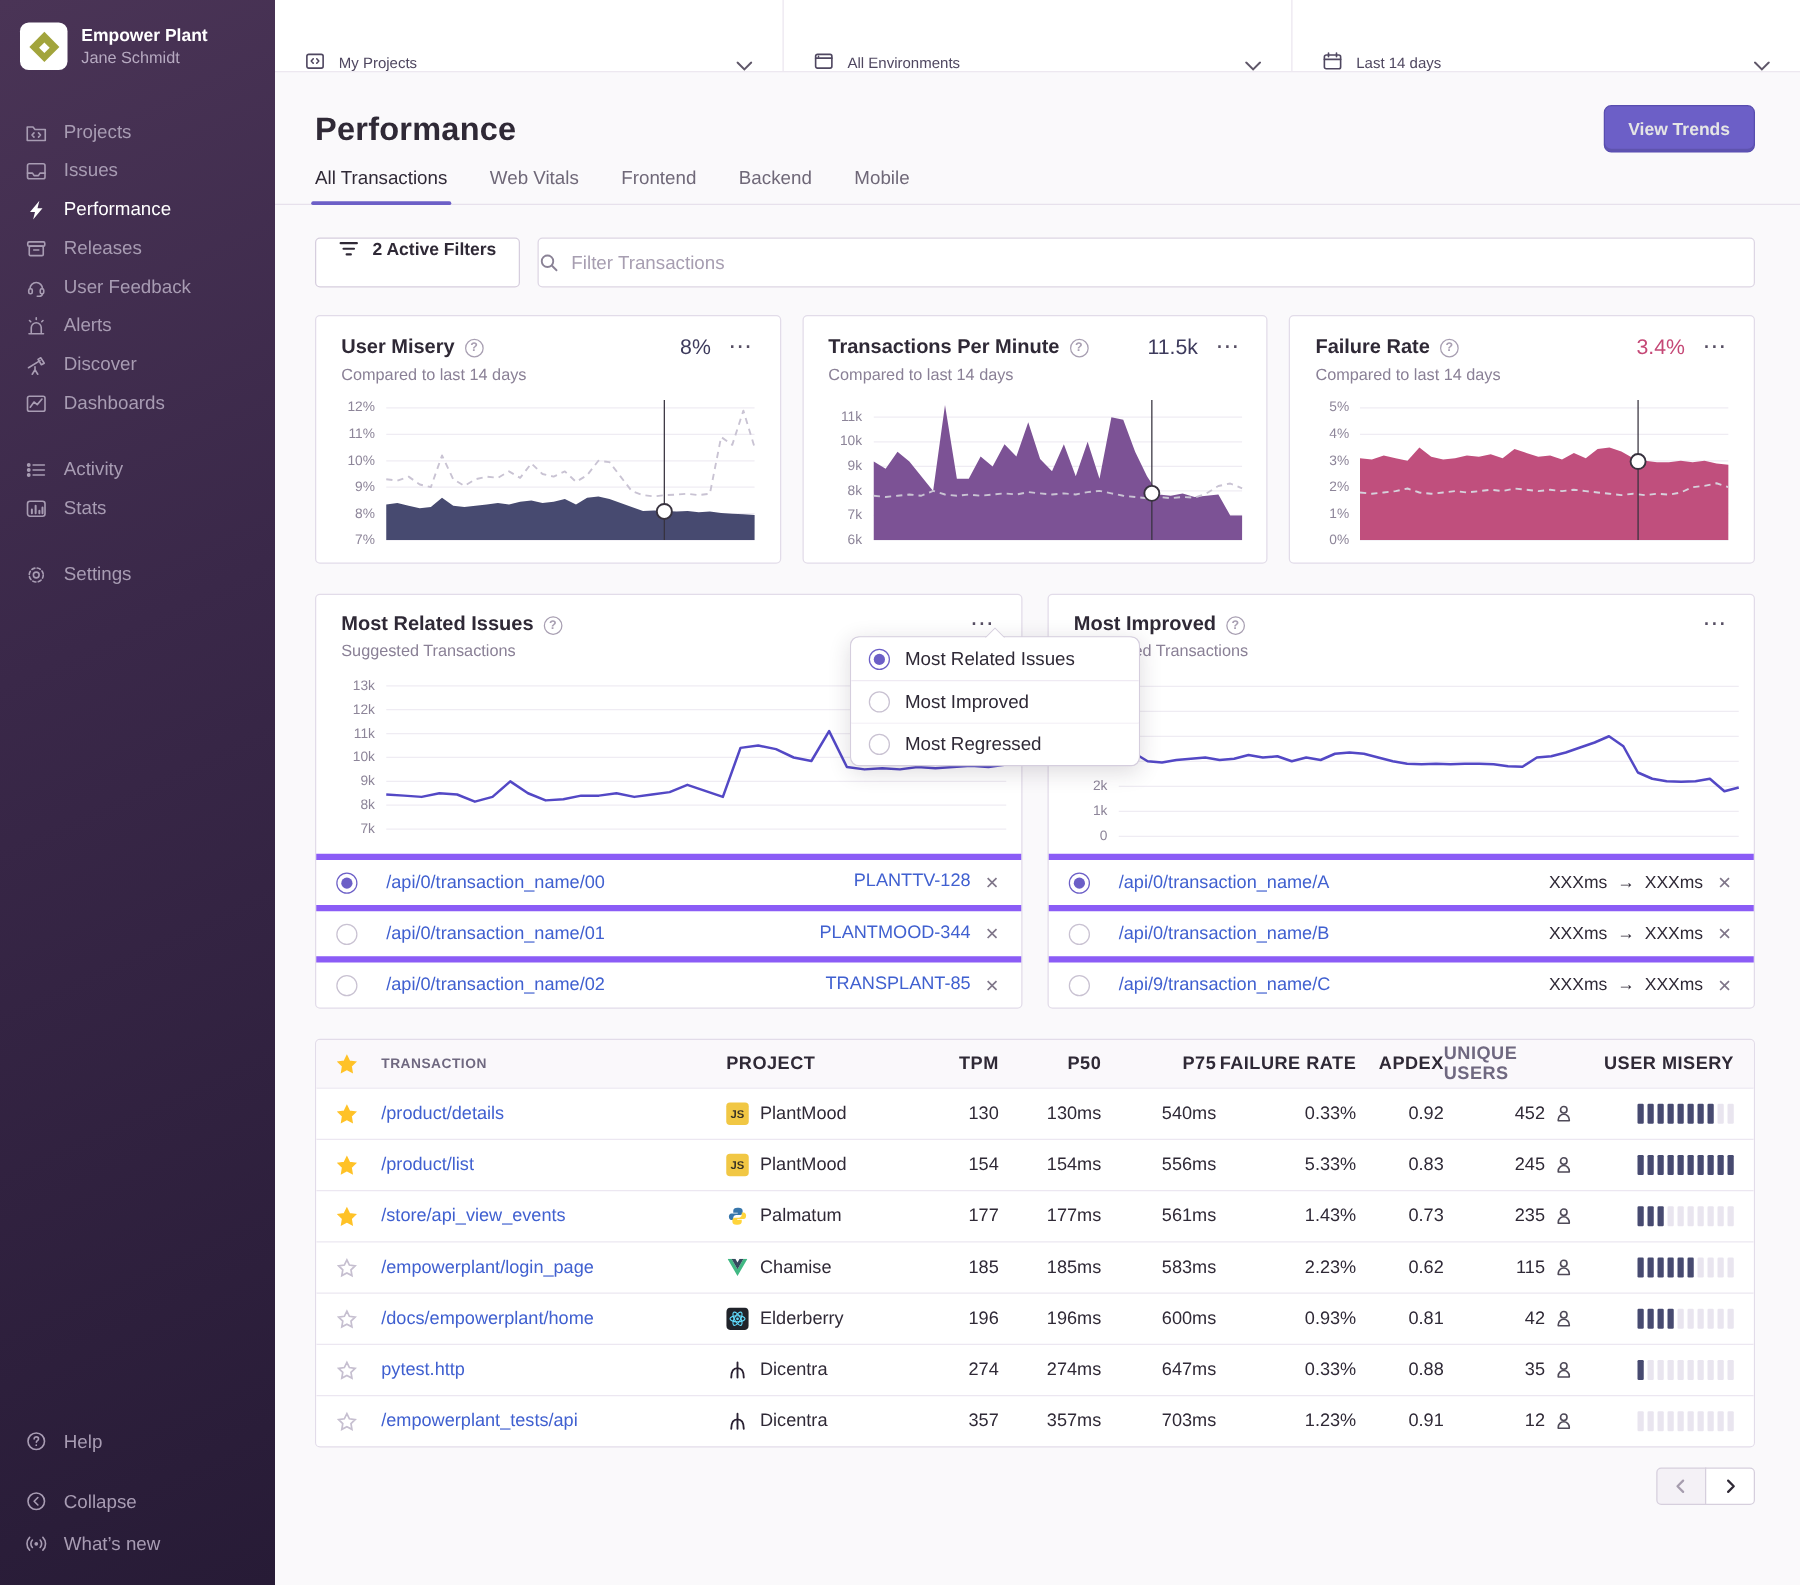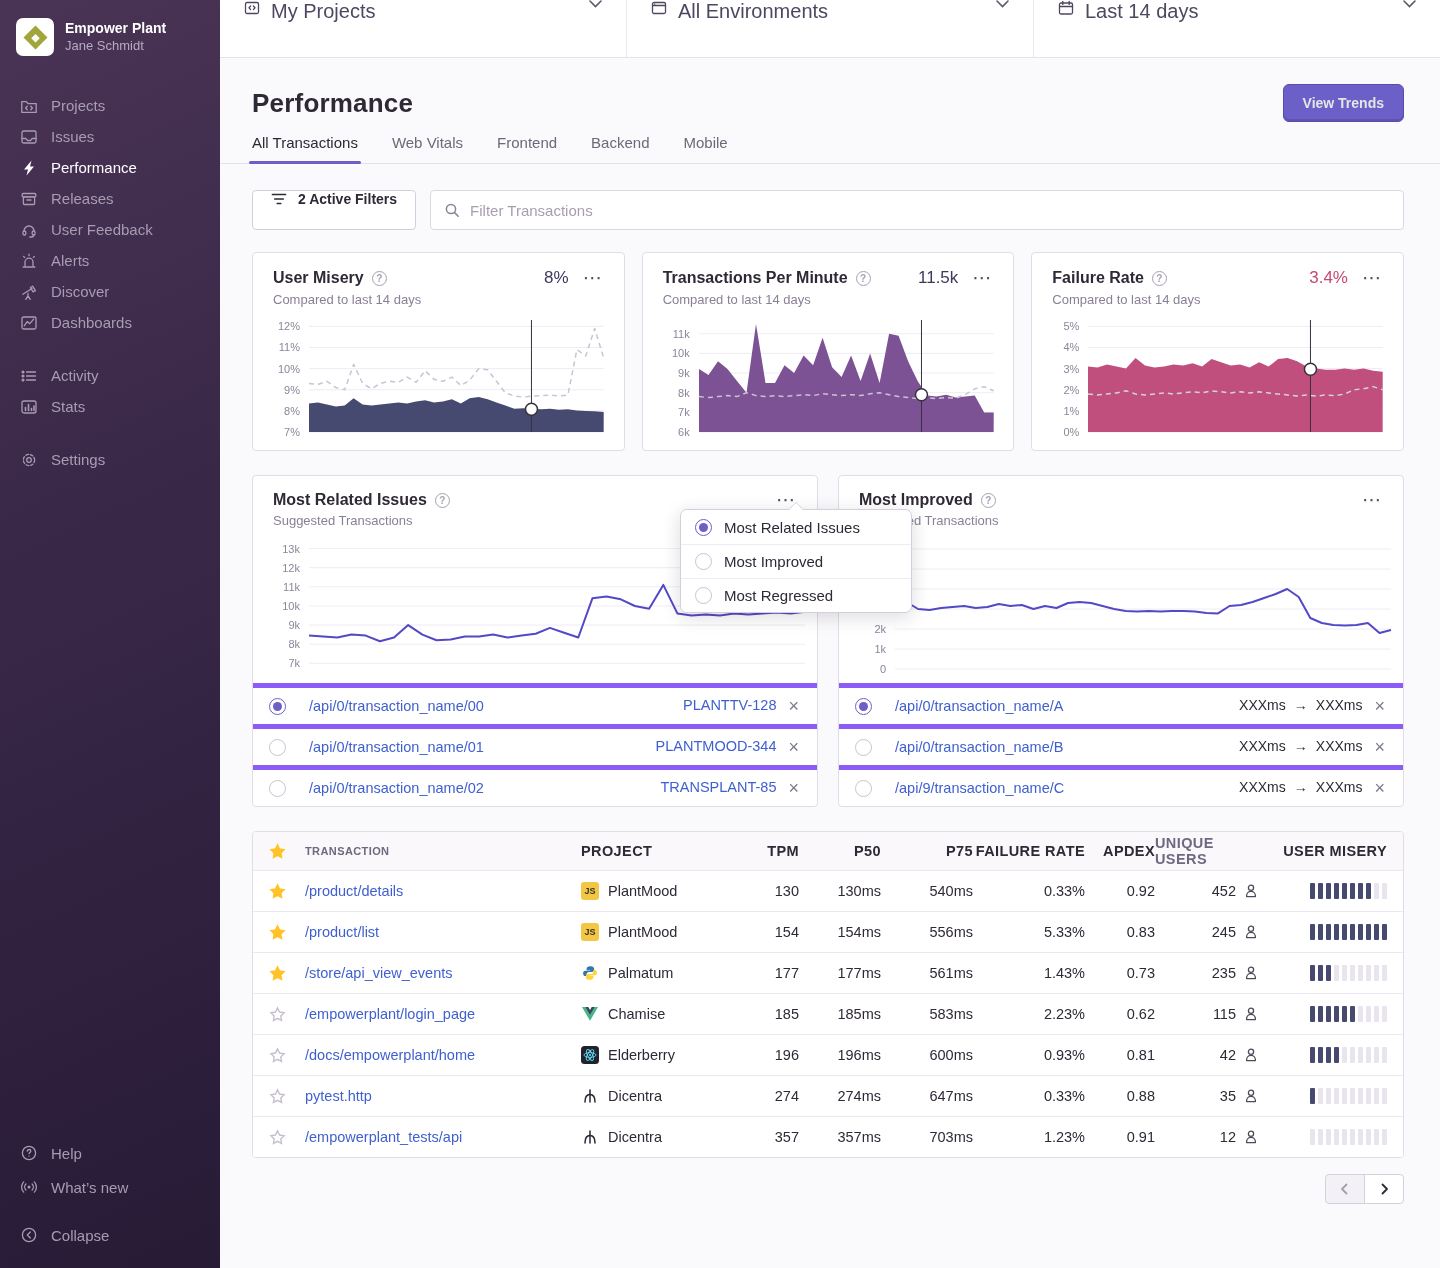--- a/index.html
+++ b/index.html
@@ -23,39 +23,39 @@
 .nav-item svg{flex:0 0 18px}
 .sb-footer{margin-top:auto}
 .sb-footer .nav-item{height:34px}
 .collapse-item{margin-top:14px}
 
 
 .main{flex:1;display:flex;flex-direction:column;min-width:0}
 
 
 .topbar{height:58px;background:#fff;border-bottom:1px solid #e7e1ec;display:flex;flex:0 0 58px}
-.tb-section{flex:1;display:flex;align-items:flex-start;gap:11px;padding:0 24px;border-right:1px solid #ece6f0;font-size:20px;color:#4f4760;cursor:pointer}
+.tb-section{flex:1;display:flex;align-items:flex-end;gap:11px;padding:0 24px;border-right:1px solid #ece6f0;font-size:12px;color:#4f4760;cursor:pointer}
 .tb-section:last-child{border-right:none}
 .tb-chevron{margin-left:auto}
 
 
 .page-header{padding:26px 36px 0 32px;background:#faf9fb}
 .header-top{display:flex;align-items:center;justify-content:space-between}
 .page-title{font-size:26px;font-weight:600;color:#2f2936;letter-spacing:.2px}
 .view-trends{background:#6c5fc7;color:#e5e5e5;border:1px solid #584daf;border-radius:6px;font-size:14px;font-weight:700;padding:10px 19px;cursor:pointer;box-shadow:inset 0 -2px 0 rgba(0,0,0,.12);font-family:inherit}
 .tabs{display:flex;gap:34px;margin:12px -36px 0 -32px;padding:0 36px 0 32px;border-bottom:1px solid #e7e1ec}
 .tab{font-size:15px;color:#6f6878;padding-bottom:12px;position:relative;cursor:pointer}
 .tab.active{color:#2f2936}
 .tab.active::after{content:"";position:absolute;left:-3px;right:-3px;bottom:-1px;height:3px;background:#6c5fc7;border-radius:2px}
 
 
 .content{flex:1;padding:26px 36px 20px 32px;overflow:hidden}
 .filter-row{display:flex;gap:14px}
 .filters-btn{display:flex;align-items:flex-start;gap:11px;height:40px;padding:0 18px;background:#fff;border:1px solid #d6cede;border-radius:4px;font-size:14px;font-weight:700;color:#2f2936;cursor:pointer;font-family:inherit}
-.searchbox{flex:1;display:flex;align-items:center;gap:10px;height:40px;background:#fff;border:1px solid #ddd6e4;border-radius:4px;padding:0 13px}
+.searchbox{flex:1;display:flex;align-items:center;gap:10px;height:40px;background:#fff;border:1px solid #ddd6e4;border-radius:4px;padding:0 0}
 .searchbox input{flex:1;border:none;outline:none;font-size:15px;color:#2f2936;font-family:inherit;background:transparent}
 .searchbox input::placeholder{color:#a79eb1}
 
 
 .card{background:#fff;border:1px solid #e2dce9;border-radius:4px}
 .metric-cards{margin-top:22px;display:grid;grid-template-columns:repeat(3,1fr);gap:17px}
 .metric-card{padding:15px 20px 18px}
 .card-head{display:flex;align-items:center}
 .card-title{font-size:16px;font-weight:600;color:#2f2936;display:flex;align-items:center;gap:8px;white-space:nowrap}
 .q-icon{width:15px;height:15px;border:1.2px solid #a89fb2;border-radius:50%;color:#a89fb2;font-size:10px;font-weight:700;display:inline-flex;align-items:center;justify-content:center;cursor:pointer}
@@ -231,34 +231,34 @@
     </nav>
     <div class="sb-footer">
       <div class="nav-item">
         <svg width="18" height="18" viewBox="0 0 18 18" class="icon-stroke">
             <circle cx="9" cy="9" r="6.6"></circle>
             <path d="M7.3 7.2c0-1 .8-1.7 1.8-1.7s1.7.7 1.7 1.6c0 1.3-1.7 1.4-1.7 2.6"></path>
             <circle cx="9" cy="12.1" r="0.7" fill="currentColor" stroke="none"></circle>
           </svg>
         <span>Help</span>
       </div>
+      <div class="nav-item collapse-item">
+        <svg width="18" height="18" viewBox="0 0 18 18" class="icon-stroke">
+            <circle cx="9" cy="9" r="6.6"></circle>
+            <path d="M10.3 6 7.3 9l3 3"></path>
+          </svg>
+        <span>Collapse</span>
+      </div>
       <div class="nav-item">
         <svg width="18" height="18" viewBox="0 0 18 18" class="icon-stroke">
             <circle cx="9" cy="9" r="1.5" fill="currentColor" stroke="none"></circle>
             <path d="M5.9 6a4.3 4.3 0 0 0 0 6M12.1 6a4.3 4.3 0 0 1 0 6"></path>
             <path d="M3.7 3.9a7.2 7.2 0 0 0 0 10.2M14.3 3.9a7.2 7.2 0 0 1 0 10.2"></path>
           </svg>
         <span>What’s new</span>
-      </div>
-      <div class="nav-item collapse-item">
-        <svg width="18" height="18" viewBox="0 0 18 18" class="icon-stroke">
-            <circle cx="9" cy="9" r="6.6"></circle>
-            <path d="M10.3 6 7.3 9l3 3"></path>
-          </svg>
-        <span>Collapse</span>
       </div>
     </div>
   </aside>
 
   <div class="main">
 
     <div class="topbar">
       <div class="tb-section">
         <svg width="16" height="16" viewBox="0 0 16 16" class="icon-stroke">
             <rect x="1.5" y="2.5" width="13" height="11" rx="1.5"></rect>

